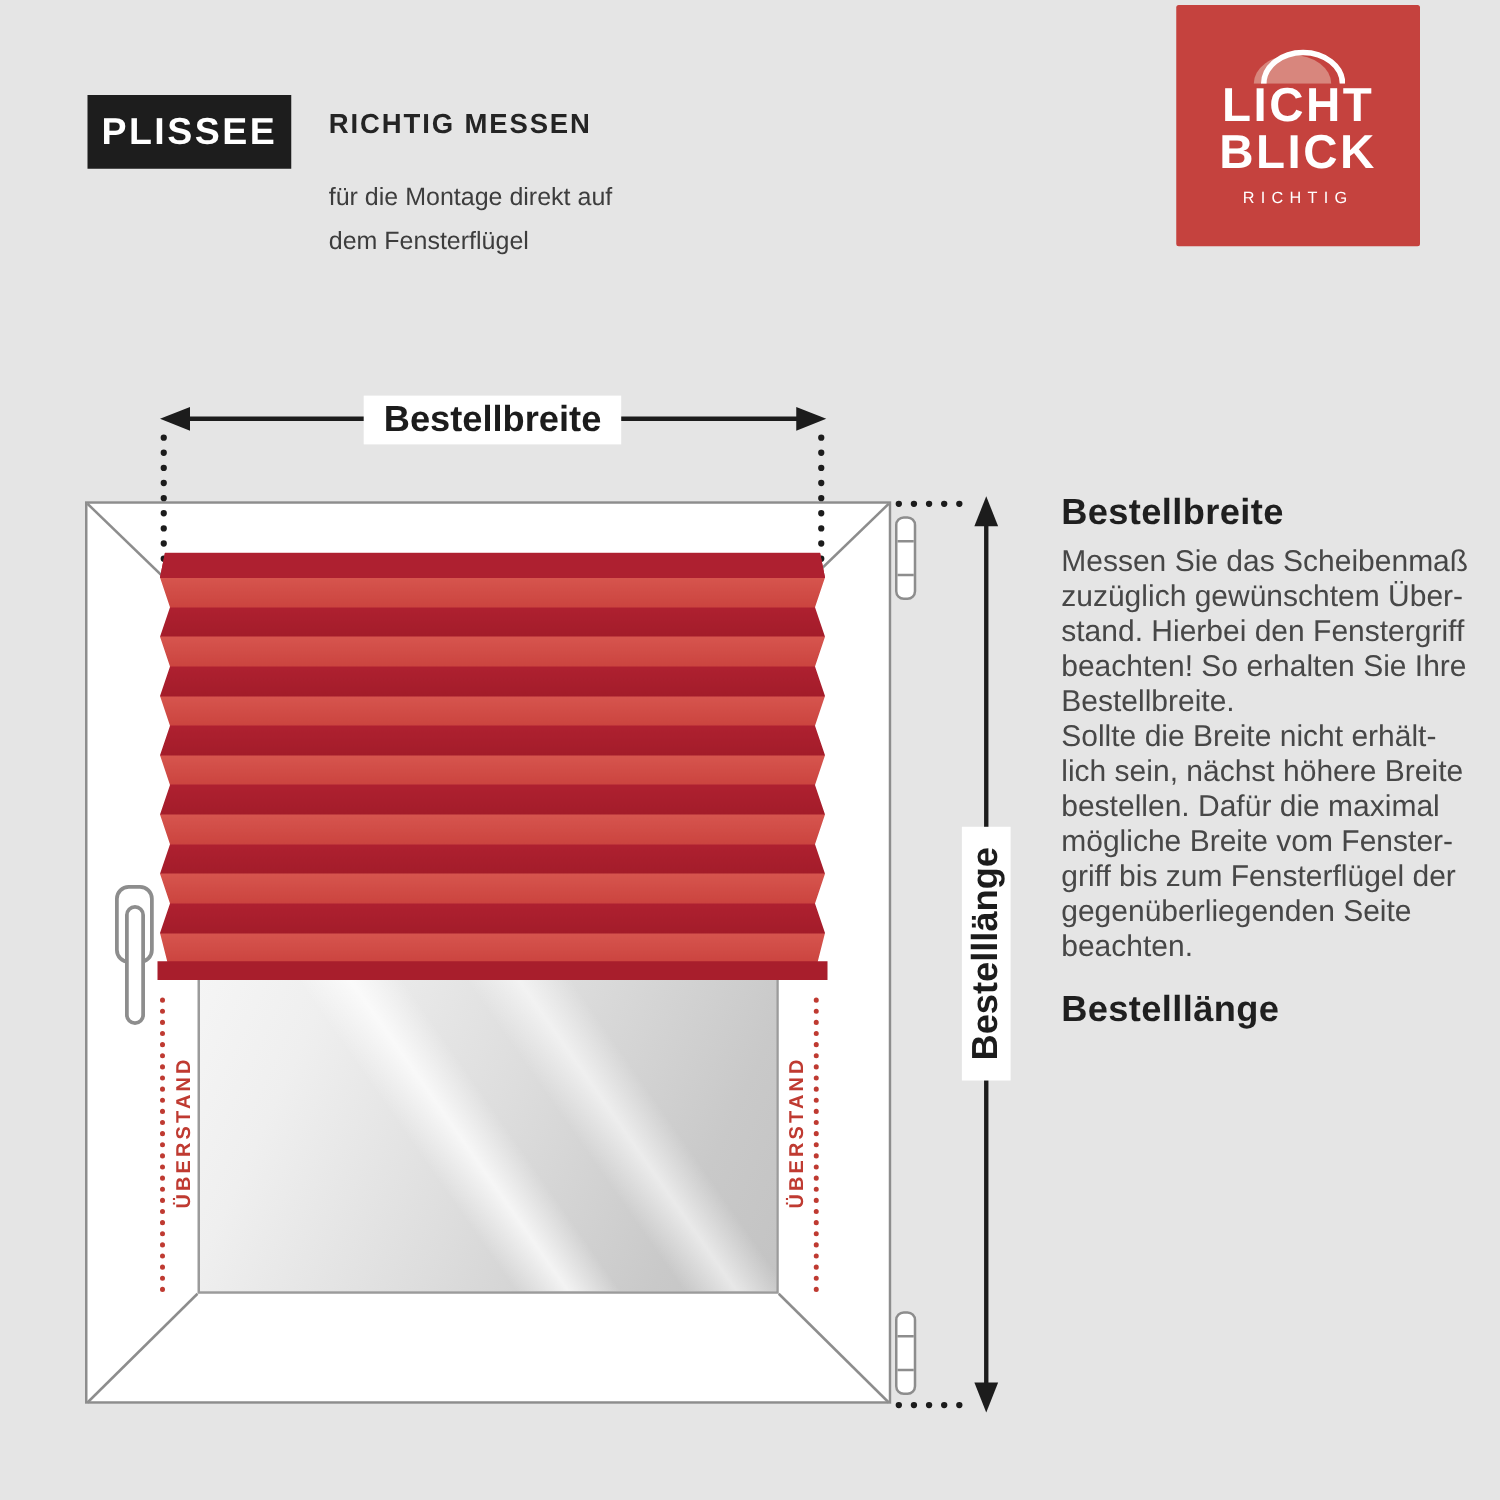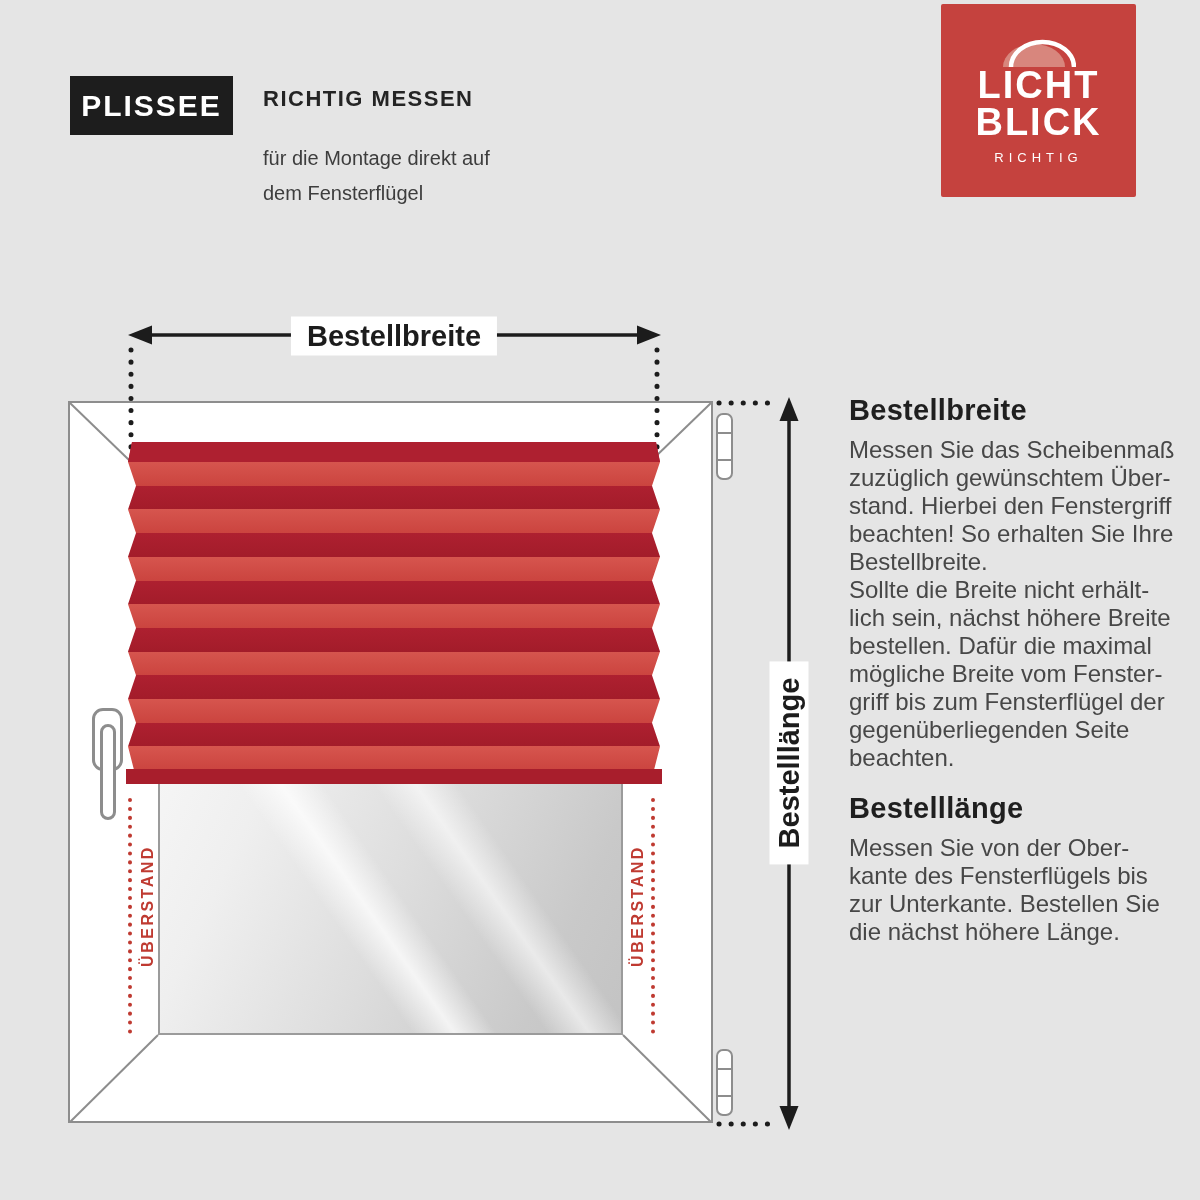--- a/index.html
+++ b/index.html
@@ -196,19 +196,15 @@
 beachten! So erhalten Sie Ihre
 Bestellbreite.
 Sollte die Breite nicht erhält-
 lich sein, nächst höhere Breite
 bestellen. Dafür die maximal
 mögliche Breite vom Fenster-
 griff bis zum Fensterflügel der
 gegenüberliegenden Seite
 beachten.</p>
     <h2 class="info-heading second">Bestelllänge</h2>
-    <p class="info-body">Messen Sie von der Ober-
-kante des Fensterflügels bis
-zur Unterkante. Bestellen Sie
-die nächst höhere Länge.</p>
   </div>
 
 </div>
 
 </body></html>

